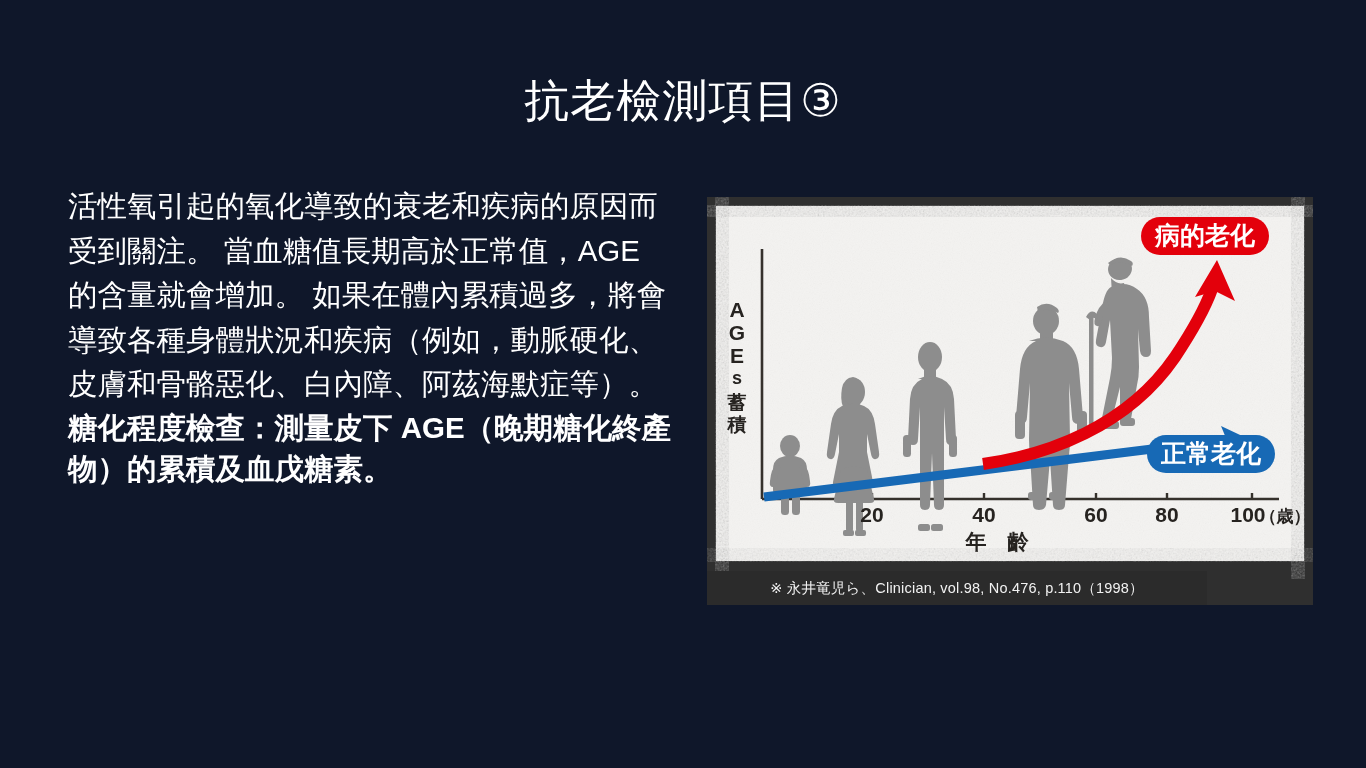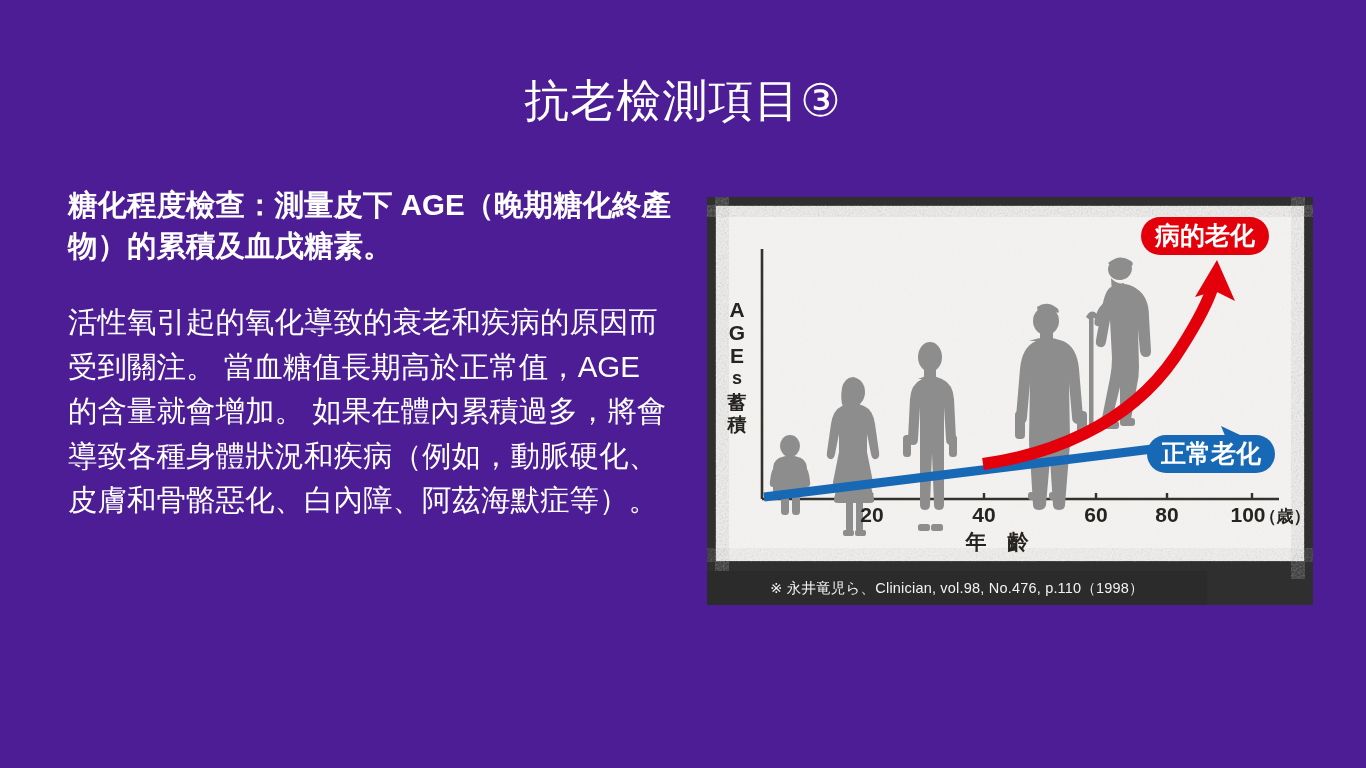--- a/index.html
+++ b/index.html
@@ -11,21 +11,21 @@
     height: 768px;
     overflow: hidden;
     background: #9ad6d9;
     font-family: "Liberation Sans", "DejaVu Sans", sans-serif;
     -webkit-font-smoothing: antialiased;
   }
   #slide {
     position: relative;
     width: 1366px;
     height: 768px;
-    background: #4c1d95;
+    background: #0f172a;
   }
 
   
   #slide-title {
     position: absolute;
     left: 0;
     top: 72px;
     width: 1366px;
     text-align: center;
     color: #ffffff;
@@ -94,22 +94,22 @@
   }
 </style>
 </head>
 <body>
 
 <div id="slide">
 
   <div id="slide-title">抗老檢測項目③</div>
 
   <div id="text-col">
+    <p id="body-paragraph">活性氧引起的氧化導致的衰老和疾病的原因而受到關注。 當血糖值長期高於正常值，AGE 的含量就會增加。 如果在體內累積過多，將會導致各種身體狀況和疾病（例如，動脈硬化、皮膚和骨骼惡化、白內障、阿茲海默症等）。</p>
     <p id="lead-paragraph">糖化程度檢查：測量皮下 AGE（晚期糖化終產物）的累積及血戊糖素。</p>
-    <p id="body-paragraph">活性氧引起的氧化導致的衰老和疾病的原因而受到關注。 當血糖值長期高於正常值，AGE 的含量就會增加。 如果在體內累積過多，將會導致各種身體狀況和疾病（例如，動脈硬化、皮膚和骨骼惡化、白內障、阿茲海默症等）。</p>
   </div>
 
   <div id="figure-wrap">
 
     <svg id="figure-canvas" viewBox="0 0 606 408" preserveAspectRatio="none">
       <defs>
         <filter id="grain" x="0" y="0" width="100%" height="100%">
           <feTurbulence type="fractalNoise" baseFrequency="0.9" numOctaves="3" result="n"></feTurbulence>
           <feColorMatrix in="n" type="saturate" values="0"></feColorMatrix>
           <feComponentTransfer>

